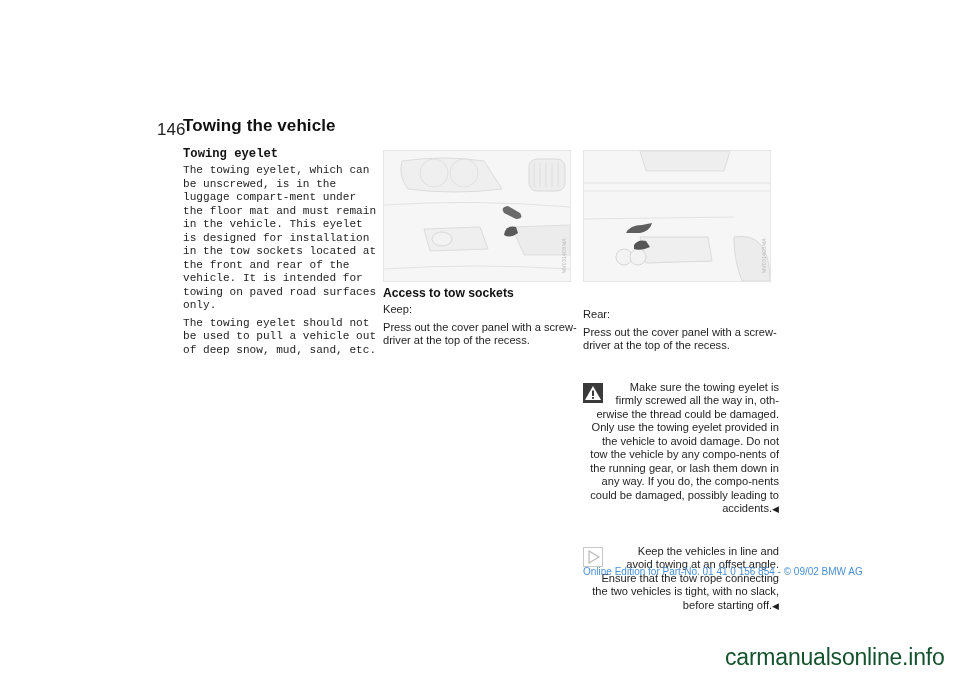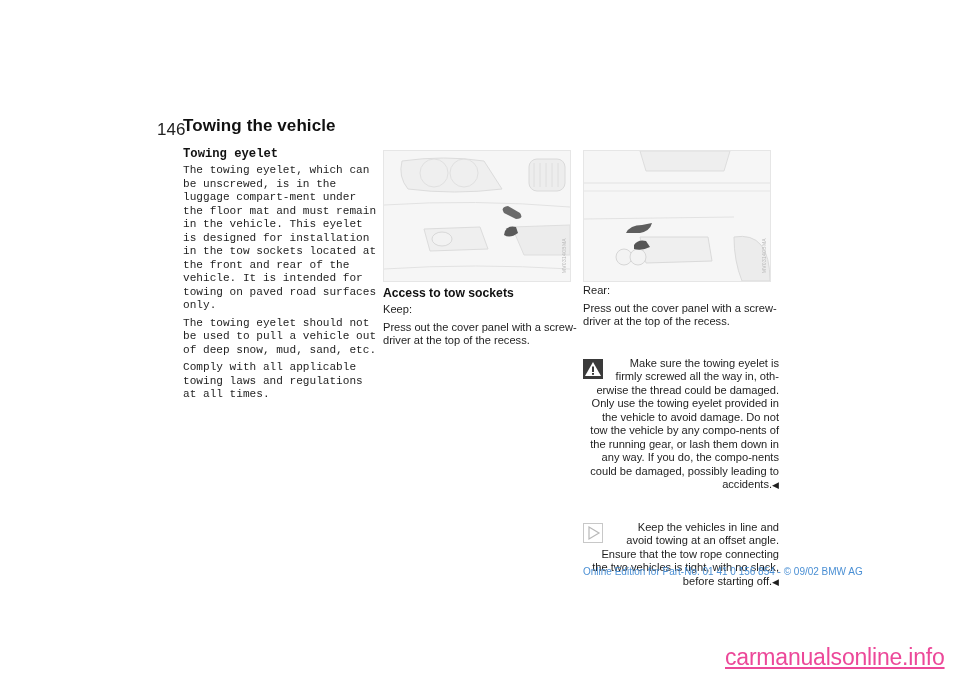--- a/index.html
+++ b/index.html
@@ -8,47 +8,46 @@
     font-family:"Liberation Sans", sans-serif; color:#1a1a1a;
   }
   .abs { position:absolute; }
   .page-num { left:157px; top:120px; font-size:17px; color:#222; }
   .page-title { left:183px; top:116px; font-size:17px; font-weight:bold; color:#111; letter-spacing:0.1px; }
   .col { position:absolute; font-size:11.1px; line-height:13.5px; color:#1e1e1e; }
   .col p { margin:0 0 4px 0; }
   .subhead { font-size:12.2px; font-weight:bold; color:#111; margin:0 0 2px 0; line-height:15px; }
   .col1 { left:183px; top:147px; width:195px;font-family:Liberation Mono, monospace; }
   .col2 { left:383px; top:286px; width:195px; }
-  .col3 { left:583px; top:284px; width:196px; }
+  .col3 { left:583px; top:308px; width:196px; }
   .figure {
     position:absolute; background:#f6f6f6; border:1px solid #e6e6e6; overflow:hidden;
   }
   .fig1 { left:383px; top:150px; width:186px; height:130px; }
   .fig2 { left:583px; top:150px; width:186px; height:130px; }
   .fig-code {
     position:absolute; right:3px; bottom:8px; font-size:5px; color:#b8b8b8;
     writing-mode:vertical-rl; transform:rotate(180deg); letter-spacing:0.3px;
   }
   .note { position:relative; margin-top:28px;text-align:right; }
   .note-icon { float:left; width:20px; height:20px; margin:2px 6px 0 0; }
   .end-mark { font-size:9px; }
   .footer { left:583px; top:566px; width:194px; text-align:right; font-size:10px; color:#4a8fd4; white-space:nowrap; }
-  .watermark { left:725px; top:644px; font-size:23px; color:#ec4899; letter-spacing:-0.2px;text-decoration:underline; }
+  .watermark { left:725px; top:644px; font-size:23px; color:#14532d; letter-spacing:-0.2px; }
 </style>
 </head>
 <body>
 
 <div class="abs page-num">146</div>
 <div class="abs page-title">Towing the vehicle</div>
 
 <div class="col col1">
   <div class="subhead">Towing eyelet</div>
   <p>The towing eyelet, which can be unscrewed, is in the luggage compart-ment under the floor mat and must remain in the vehicle. This eyelet is designed for installation in the tow sockets located at the front and rear of the vehicle. It is intended for towing on paved road surfaces only.</p>
   <p>The towing eyelet should not be used to pull a vehicle out of deep snow, mud, sand, etc.</p>
-  <p>Comply with all applicable towing laws and regulations at all times.</p>
 </div>
 
 <div class="figure fig1">
   <svg width="186" height="130" viewBox="0 0 186 130">
     <path d="M18 10 Q60 4 100 10 L118 38 Q70 44 24 38 Q14 26 18 10Z" fill="#efefef" stroke="#dcdcdc"></path>
     <circle cx="50" cy="22" r="14" fill="none" stroke="#e0e0e0"></circle>
     <circle cx="80" cy="22" r="14" fill="none" stroke="#e0e0e0"></circle>
     <rect x="145" y="8" width="36" height="32" rx="8" fill="#ededed" stroke="#dadada"></rect>
     <g stroke="#dedede">
         <line x1="150" y1="12" x2="150" y2="36"></line>

